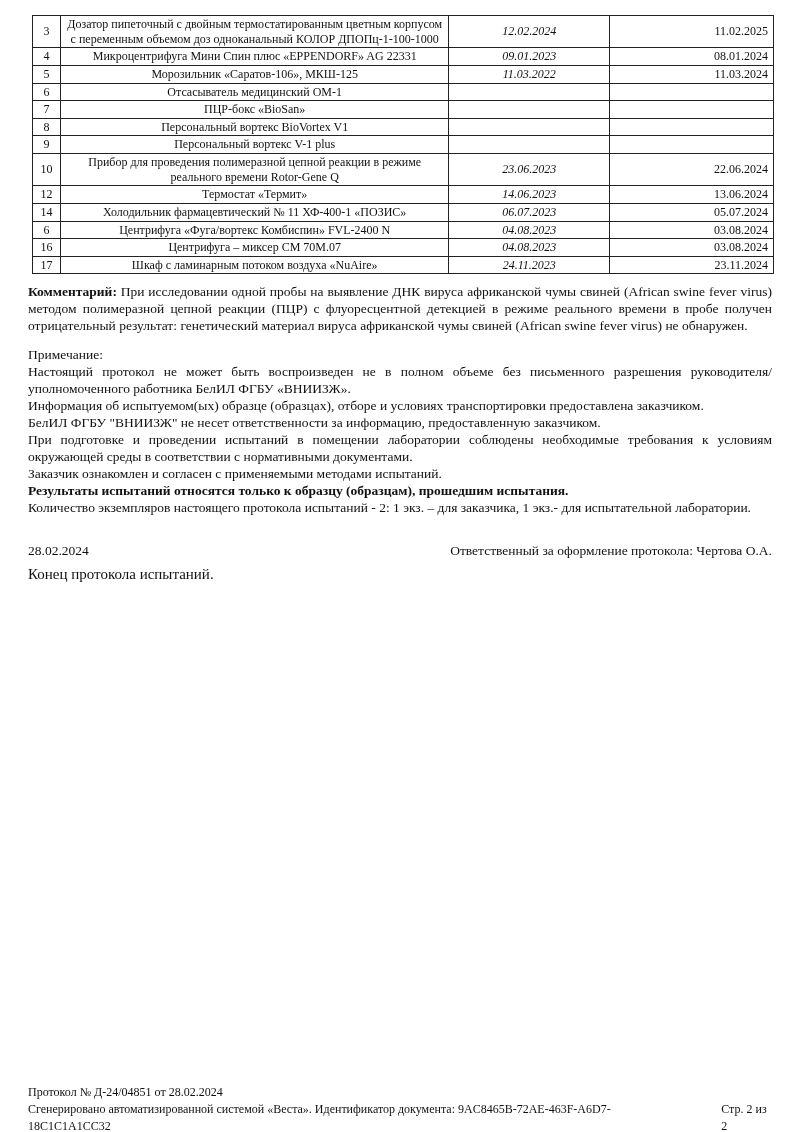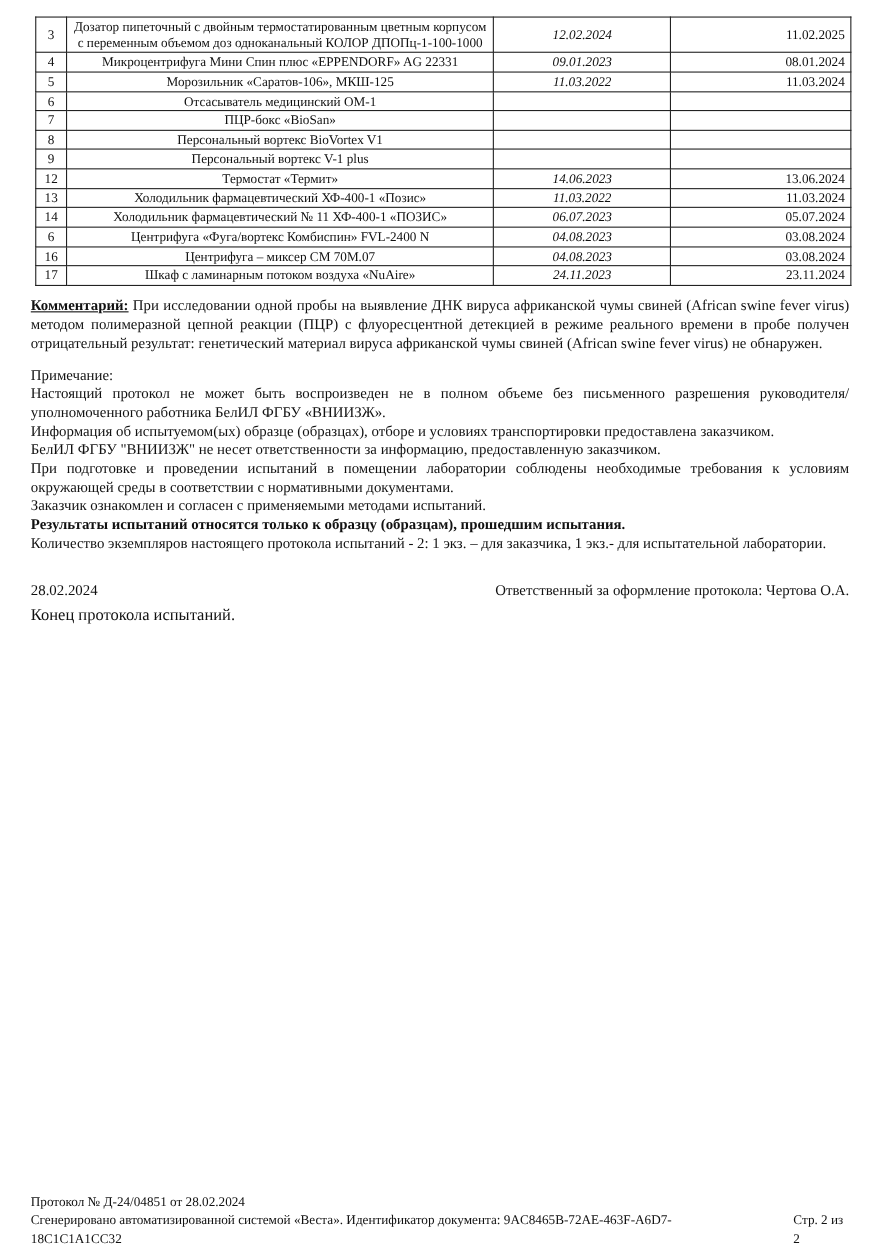--- a/index.html
+++ b/index.html
@@ -30,21 +30,21 @@
     vertical-align: middle;
   }
   td.c-num  { width: 28px;  text-align: center; padding: 1px 2px; }
   td.c-name { width: 389px; text-align: center; }
   td.c-date { width: 161px; text-align: center; font-style: italic; }
   td.c-date2{ width: 164px; text-align: right; }
 
   
   .textblock { font-size: 13.5px; line-height: 17px; }
   .comment   { margin-top: 9px; text-align: justify; }
-  .comment b { font-weight: bold; text-decoration: underline; }
+  .comment b { font-weight: bold; }
   .notes     { margin-top: 12px; }
   .notes p   { text-align: justify; }
   .bold-line { font-weight: bold; }
 
   .sig-row {
     margin-top: 26px;
     display: flex;
     justify-content: space-between;
     font-size: 13.5px;
     line-height: 17px;
@@ -111,30 +111,30 @@
             <td class="c-date"></td>
             <td class="c-date2"></td>
           </tr>
           <tr>
             <td class="c-num">9</td>
             <td class="c-name">Персональный вортекс V-1 plus</td>
             <td class="c-date"></td>
             <td class="c-date2"></td>
           </tr>
           <tr>
+            <td class="c-num">10</td>
+            <td class="c-name">Прибор для проведения полимеразной цепной реакции в режиме реального времени Rotor-Gene Q</td>
+            <td class="c-date">23.06.2023</td>
+            <td class="c-date2">22.06.2024</td>
+          </tr>
+          <tr>
             <td class="c-num">12</td>
             <td class="c-name">Термостат «Термит»</td>
             <td class="c-date">14.06.2023</td>
             <td class="c-date2">13.06.2024</td>
-          </tr>
-          <tr>
-            <td class="c-num">13</td>
-            <td class="c-name">Холодильник фармацевтический ХФ-400-1 «Позис»</td>
-            <td class="c-date">11.03.2022</td>
-            <td class="c-date2">11.03.2024</td>
           </tr>
           <tr>
             <td class="c-num">14</td>
             <td class="c-name">Холодильник фармацевтический № 11 ХФ-400-1 «ПОЗИС»</td>
             <td class="c-date">06.07.2023</td>
             <td class="c-date2">05.07.2024</td>
           </tr>
           <tr>
             <td class="c-num">6</td>
             <td class="c-name">Центрифуга «Фуга/вортекс Комбиспин» FVL-2400 N</td>

